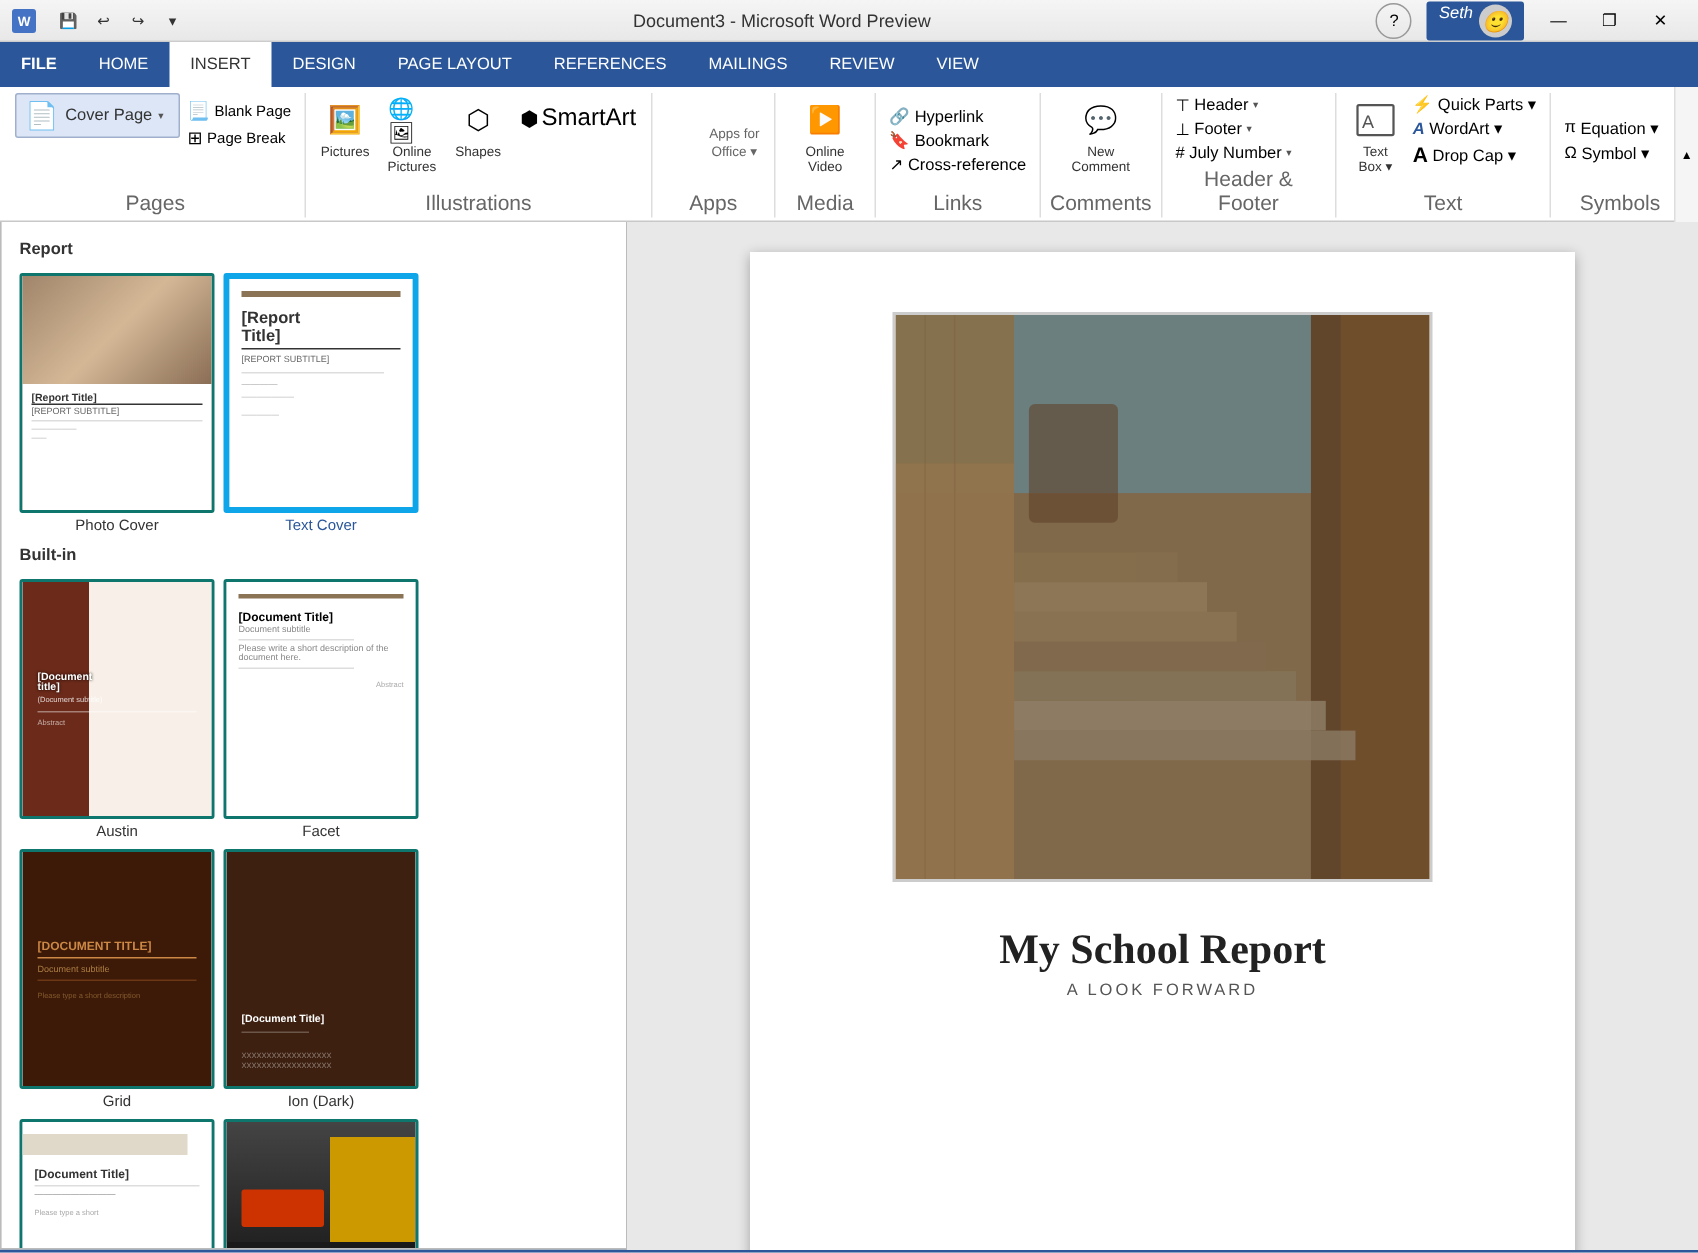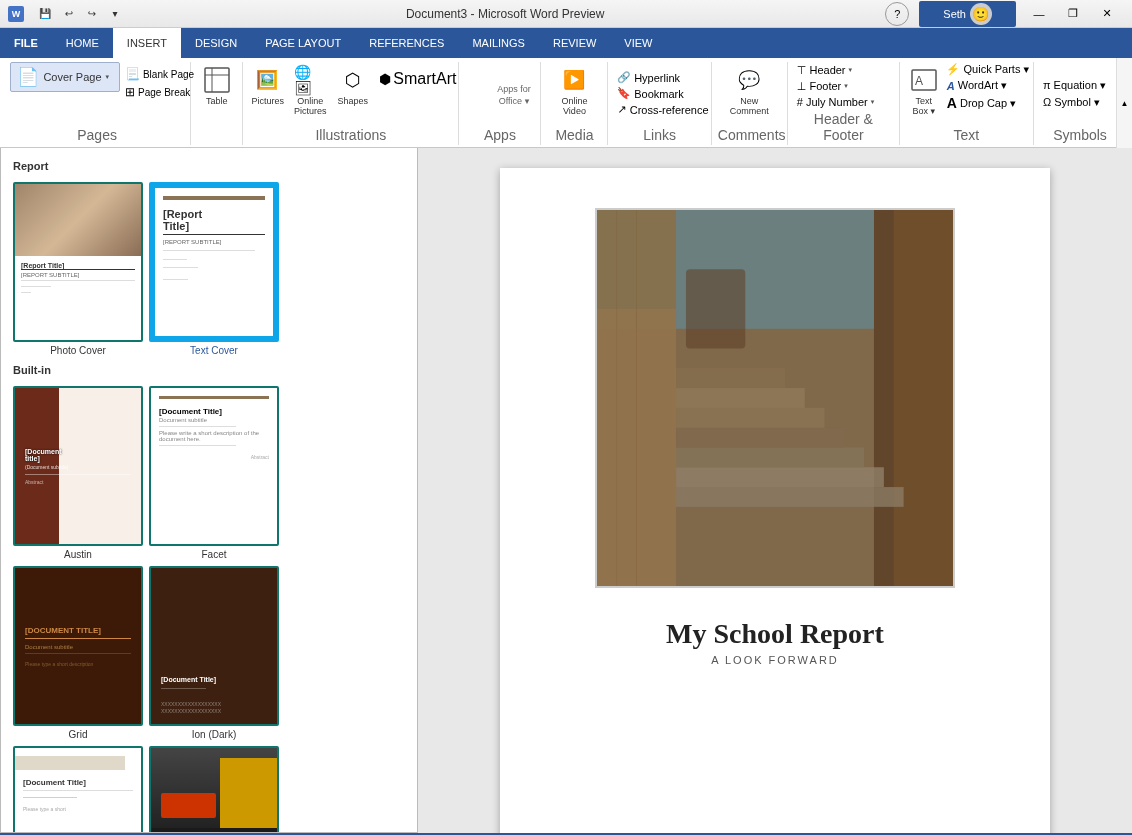--- a/index.html
+++ b/index.html
@@ -14,21 +14,21 @@
       align-items: center;
       padding: 0 8px;
       justify-content: space-between;
     }
     .title-bar-left { display: flex; align-items: center; gap: 4px; }
     .title-icon { width: 16px; height: 16px; background: #4472C4; border-radius: 2px; display: flex; align-items: center; justify-content: center; color: white; font-size: 9px; font-weight: bold; }
     .qat { display: flex; align-items: center; gap: 3px; margin-left: 8px; }
     .qat-btn { width: 20px; height: 18px; background: transparent; border: none; cursor: pointer; display: flex; align-items: center; justify-content: center; font-size: 10px; color: #333; }
     .title-center { font-size: 12px; color: #333; }
     .title-right { display: flex; align-items: center; gap: 6px; }
-    .user-area { display: flex; align-items: center; gap: 4px; background: #2B579A; color: white; padding: 2px 24px; border-radius: 2px; font-size: 11px; }
+    .user-area { display: flex; gap: 4px; background: #2B579A; color: white; padding: 2px 8px; border-radius: 2px; font-size: 11px; font-style: italic; }
     .avatar { width: 22px; height: 22px; border-radius: 50%; background: #ccc; overflow: hidden; display: flex; align-items: center; justify-content: center; font-size: 9px; }
     .window-controls { display: flex; gap: 0; }
     .win-btn { width: 34px; height: 28px; display: flex; align-items: center; justify-content: center; font-size: 11px; cursor: pointer; }
     .help-btn { width: 24px; height: 24px; border: 1px solid #999; border-radius: 50%; display: flex; align-items: center; justify-content: center; font-size: 11px; cursor: pointer; margin-right: 4px; }
 
     
     .ribbon { background: #2B579A; }
     .ribbon-tabs { display: flex; align-items: flex-end; padding-left: 0; height: 30px; }
     .ribbon-tab { padding: 4px 14px; font-size: 11px; cursor: pointer; color: white; height: 30px; display: flex; align-items: center; }
     .ribbon-tab.active { background: white; color: #333; font-weight: 500; }
@@ -107,21 +107,21 @@
 
     .grid-inner { background: #3d1a08; width: 100%; height: 100%; padding: 10px; display: flex; flex-direction: column; justify-content: center; }
 
     .ion-dark-inner { background: #3d2010; width: 100%; height: 100%; padding: 10px; display: flex; flex-direction: column; justify-content: flex-end; }
 
     .ion-light-inner { background: white; width: 100%; height: 100%; padding: 8px; }
 
     .motion-inner { background: #1a1a1a; width: 100%; height: 100%; position: relative; overflow: hidden; }
 
     
-    .selected-item .thumb-box { border: 6px solid #0ea5e9; background: #e8f0fe; }
+    .selected-item .thumb-box { border: 4px solid #0ea5e9; background: #e8f0fe; }
     .selected-item .thumb-label { color: #2B579A; }
   </style>
 </head>
 <body>
 
 <div class="title-bar">
   <div class="title-bar-left">
     <div class="title-icon">W</div>
     <div class="qat">
       <button class="qat-btn" title="Save">💾</button>
@@ -177,35 +177,20 @@
         </div>
         <div class="rb-btn-sm">
           <span style="font-size:12px">⊞</span>
           <span style="font-size:10px">Page Break</span>
         </div>
       </div>
     </div>
     <div class="ribbon-group-label">Pages</div>
   </div>
 
-  <div class="ribbon-group" style="min-width:50px; align-items:center;">
-    <div class="ribbon-group-content" style="justify-content:center;">
-      <div class="rb-btn">
-        <div class="rb-btn-icon">
-          <svg width="28" height="28" viewBox="0 0 28 28">
-              <rect x="2" y="2" width="24" height="24" rx="1" fill="none" stroke="#555" stroke-width="1.5"></rect>
-              <line x1="2" y1="9" x2="26" y2="9" stroke="#555" stroke-width="1"></line>
-              <line x1="9" y1="2" x2="9" y2="26" stroke="#555" stroke-width="1"></line>
-            </svg>
-        </div>
-        <div class="rb-btn-label">Table</div>
-      </div>
-    </div>
-    <div class="ribbon-group-label"></div>
-  </div>
 
   <div class="ribbon-group" style="min-width:130px;">
     <div class="ribbon-group-content" style="gap:4px;">
       <div class="rb-btn">
         <div class="rb-btn-icon">🖼️</div>
         <div class="rb-btn-label">Pictures</div>
       </div>
       <div class="rb-btn" style="min-width:40px;">
         <div class="rb-btn-icon" style="font-size:14px;">🌐🖼</div>
         <div class="rb-btn-label">Online<br>Pictures</div>

